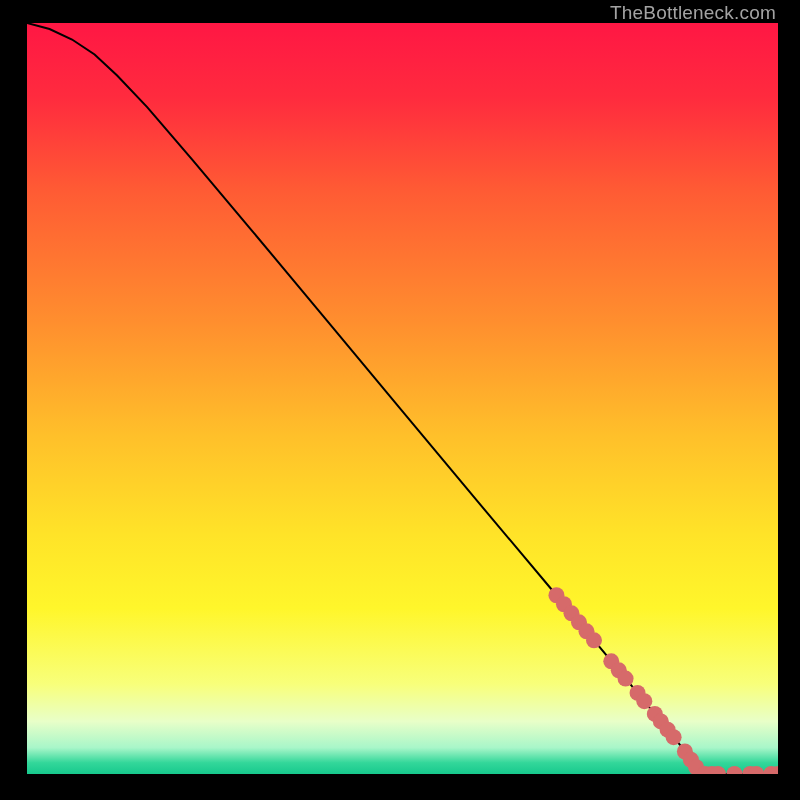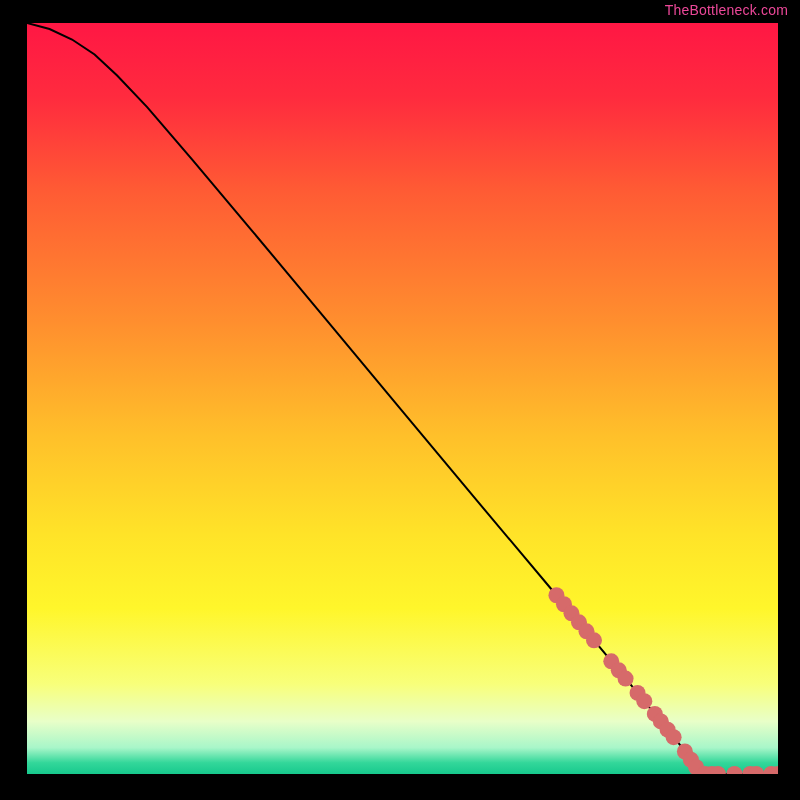--- a/index.html
+++ b/index.html
@@ -23,23 +23,23 @@
     top: 23px;
     width: 751px;
     height: 751px;
   }
   .plot svg {
     display: block;
   }
   .attribution {
     position: absolute;
     top: 2px;
-    right: 12px;
-    color: #ec4899;
-    font-size: 14px;
+    right: 24px;
+    color: #a3a3a3;
+    font-size: 19px;
     font-weight: 500;
     letter-spacing: 0.2px;
   }
 </style>
 </head>
 <body>
 
 <div class="stage">
 
   <div class="attribution">TheBottleneck.com</div>

